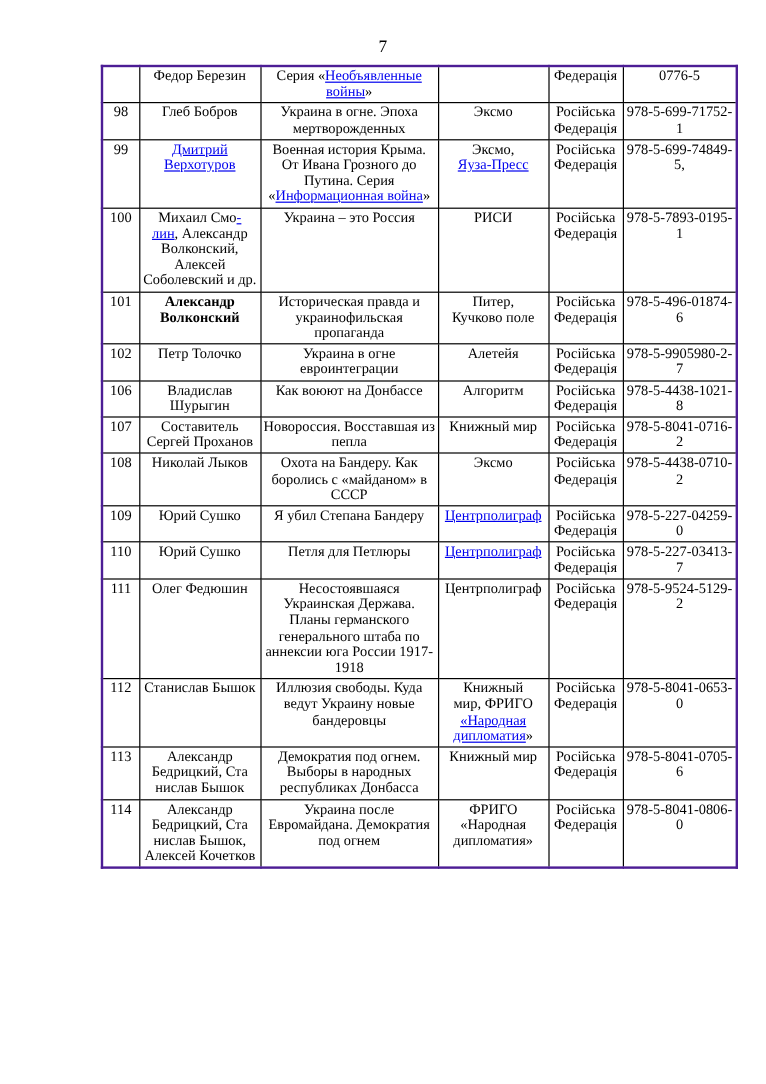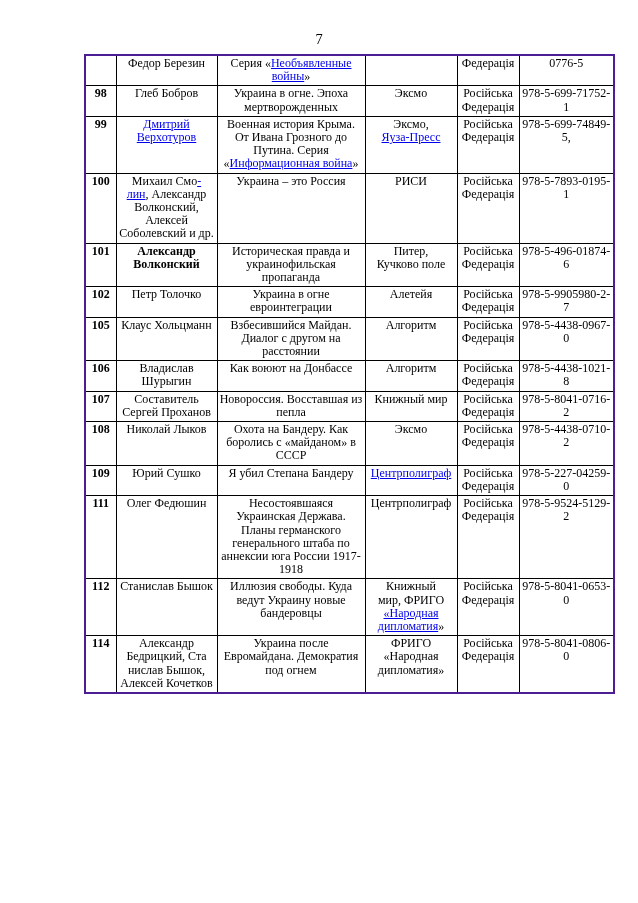--- a/index.html
+++ b/index.html
@@ -32,22 +32,22 @@
     border: 2px solid #4c1d95;
   }
   table.books td {
     border: 1px solid #000;
     vertical-align: top;
     text-align: center;
     padding: 1px 2px 2px 2px;
     overflow: hidden;
     word-wrap: break-word;
   }
-  td.c-num  { font-weight: bold; }
-  td.c-num.bold { font-weight: bold; }
+  td.c-num  { font-weight: normal; }
+  td.c-num.bold { font-weight: normal; }
   .seg-b { font-weight: bold; }
   a.doc-link {
     color: #0000EE;
     cursor: pointer;
   }
   col.w-num { width: 31px; }
   col.w-author { width: 101px; }
   col.w-title { width: 148px; }
   col.w-pub { width: 92px; }
   col.w-country { width: 62px; }
@@ -110,28 +110,20 @@
         </tr>
         <tr>
           <td class="c-num bold">102</td>
           <td><span>Петр Толочко</span></td>
           <td><span>Украина в огне евроинтеграции</span></td>
           <td><span>Алетейя</span></td>
           <td>Російська Федерація</td>
           <td>978-5-9905980-2-7</td>
         </tr>
         <tr>
-          <td class="c-num bold">105</td>
-          <td><span>Клаус Хольцманн</span></td>
-          <td><span>Взбесившийся Майдан. Диалог с другом на расстоянии</span></td>
-          <td><span>Алгоритм</span></td>
-          <td>Російська Федерація</td>
-          <td>978-5-4438-0967-0</td>
-        </tr>
-        <tr>
           <td class="c-num bold">106</td>
           <td><span>Владислав Шурыгин</span></td>
           <td><span>Как воюют на Донбассе</span></td>
           <td><span>Алгоритм</span></td>
           <td>Російська Федерація</td>
           <td>978-5-4438-1021-8</td>
         </tr>
         <tr>
           <td class="c-num">107</td>
           <td><span>Составитель Сергей Проханов</span></td>
@@ -150,36 +142,52 @@
         </tr>
         <tr>
           <td class="c-num bold">109</td>
           <td><span>Юрий Сушко</span></td>
           <td><span>Я убил Степана Бандеру</span></td>
           <td><a href="#" class="doc-link">Центрполиграф</a></td>
           <td>Російська Федерація</td>
           <td>978-5-227-04259-0</td>
         </tr>
         <tr>
+          <td class="c-num bold">110</td>
+          <td><span>Юрий Сушко</span></td>
+          <td><span>Петля для Петлюры</span></td>
+          <td><a href="#" class="doc-link">Центрполиграф</a></td>
+          <td>Російська Федерація</td>
+          <td>978-5-227-03413-7</td>
+        </tr>
+        <tr>
           <td class="c-num bold">111</td>
           <td><span>Олег Федюшин</span></td>
           <td><span>Несостоявшаяся Украинская Держава. Планы германского генерального штаба по аннексии юга России 1917-1918</span></td>
           <td><span>Центрполиграф</span></td>
           <td>Російська Федерація</td>
           <td>978-5-9524-5129-2</td>
         </tr>
         <tr>
           <td class="c-num bold">112</td>
           <td><span>Станислав Бышок</span></td>
           <td><span>Иллюзия свободы. Куда ведут Украину новые бандеровцы</span></td>
           <td><span>Книжный</span><br><span>мир, ФРИГО</span><br><a href="#" class="doc-link">«Народная дипломатия</a><span>»</span></td>
           <td>Російська Федерація</td>
           <td>978-5-8041-0653-0</td>
         </tr>
         <tr>
+          <td class="c-num bold">113</td>
+          <td><span>Александр Бедрицкий, Ста нислав Бышок</span></td>
+          <td><span>Демократия под огнем. Выборы в народных республиках Донбасса</span></td>
+          <td><span>Книжный мир</span></td>
+          <td>Російська Федерація</td>
+          <td>978-5-8041-0705-6</td>
+        </tr>
+        <tr>
           <td class="c-num bold">114</td>
           <td><span>Александр Бедрицкий, Ста нислав Бышок, Алексей Кочетков</span></td>
           <td><span>Украина после Евромайдана. Демократия под огнем</span></td>
           <td><span>ФРИГО</span><br><span>«Народная</span><br><span>дипломатия»</span></td>
           <td>Російська Федерація</td>
           <td>978-5-8041-0806-0</td>
         </tr>
       </tbody>
   </table>
 </div>

